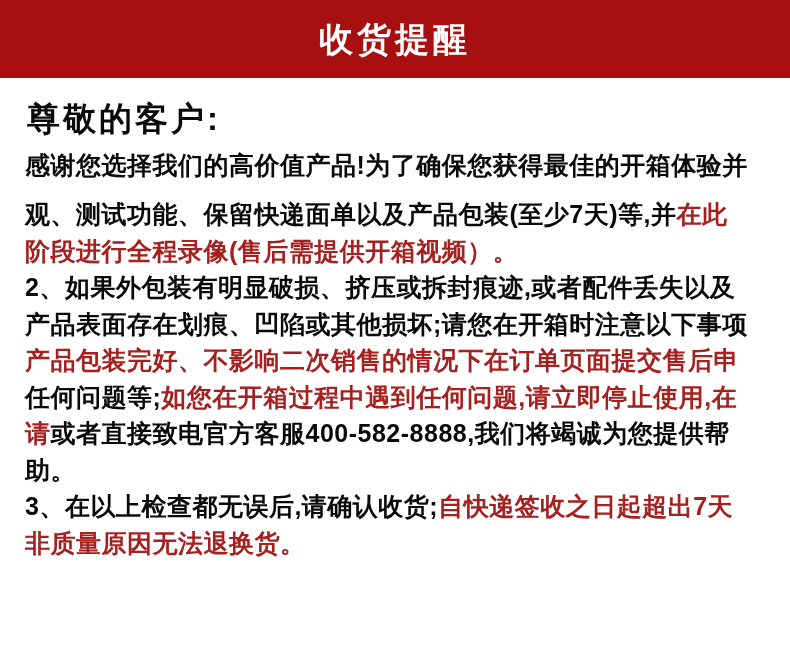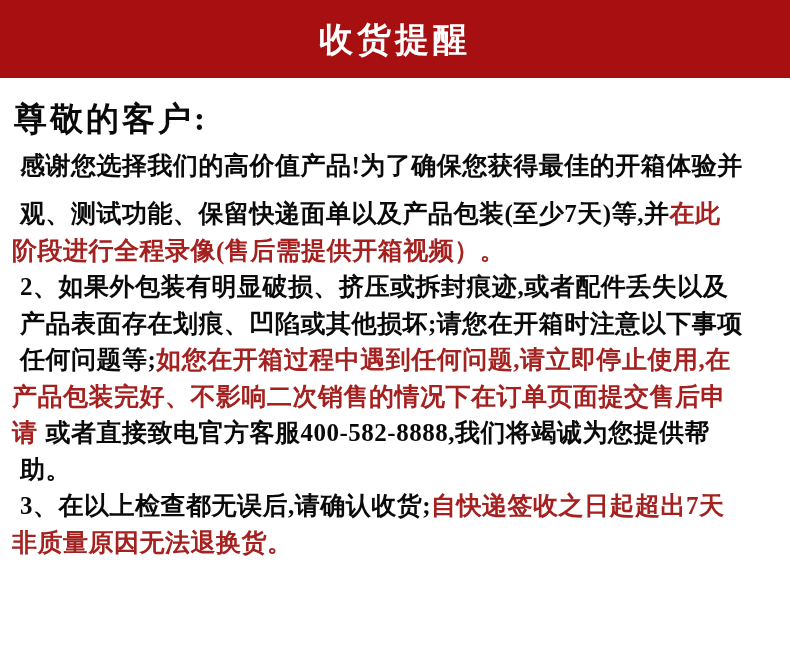--- a/index.html
+++ b/index.html
@@ -23,24 +23,23 @@
   .banner-title {
     margin: 0;
     color: var(--banner-fg, #ffffff);
     font-family: "DejaVu Serif", serif;
     font-size: 34px;
     font-weight: 900;
     letter-spacing: 4px;
     line-height: 1;
   }
   .content {
-    padding: 0 12px;
+    padding: 0 25px;
     color: var(--ink-black, #0a0a0a);
     font-weight: 700;
-    font-family: Liberation Serif, serif;
   }
   .greeting {
     margin: 20px 0 0 2px;
     font-size: 33px;
     line-height: 42px;
     letter-spacing: 3px;
     font-weight: 700;
   }
   .intro {
     margin-top: 7px;
@@ -50,40 +49,40 @@
     line-height: 37px;
     white-space: nowrap;
     letter-spacing: 0.5px;
   }
   .items {
     margin-top: 12px;
   }
   .items .line {
     line-height: 36.5px;
   }
-  .black { color: var(--ink-black, #0a0a0a); margin-left: 8px; }
+  .black { color: var(--ink-black, #0a0a0a); }
   .red   { color: var(--ink-red, #a42120); }
 </style>
 </head>
 <body>
 
 <header class="banner">
   <h1 class="banner-title">收货提醒</h1>
 </header>
 
 <main class="content">
   <h2 class="greeting">尊敬的客户:</h2>
   <div class="intro" id="intro">
       <div class="line"><span class="black">感谢您选择我们的高价值产品!为了确保您获得最佳的开箱体验并</span></div>
     </div>
   <div class="items" id="items">
       <div class="line"><span class="black">观、测试功能、保留快递面单以及产品包装(至少7天)等,并</span><span class="red">在此</span></div>
       <div class="line"><span class="red">阶段进行全程录像(售后需提供开箱视频）。</span></div>
       <div class="line"><span class="black">2、如果外包装有明显破损、挤压或拆封痕迹,或者配件丢失以及</span></div>
       <div class="line"><span class="black">产品表面存在划痕、凹陷或其他损坏;请您在开箱时注意以下事项</span></div>
+      <div class="line"><span class="red">产品包装完好、不影响二次销售的情况下在订单页面提交售后申</span></div>
       <div class="line"><span class="black">任何问题等;</span><span class="red">如您在开箱过程中遇到任何问题,请立即停止使用,在</span></div>
-      <div class="line"><span class="red">产品包装完好、不影响二次销售的情况下在订单页面提交售后申</span></div>
       <div class="line"><span class="red">请</span><span class="black">或者直接致电官方客服400-582-8888,我们将竭诚为您提供帮</span></div>
       <div class="line"><span class="black">助。</span></div>
       <div class="line"><span class="black">3、在以上检查都无误后,请确认收货;</span><span class="red">自快递签收之日起超出7天</span></div>
       <div class="line"><span class="red">非质量原因无法退换货。</span></div>
     </div>
 </main>
 
 </body></html>

